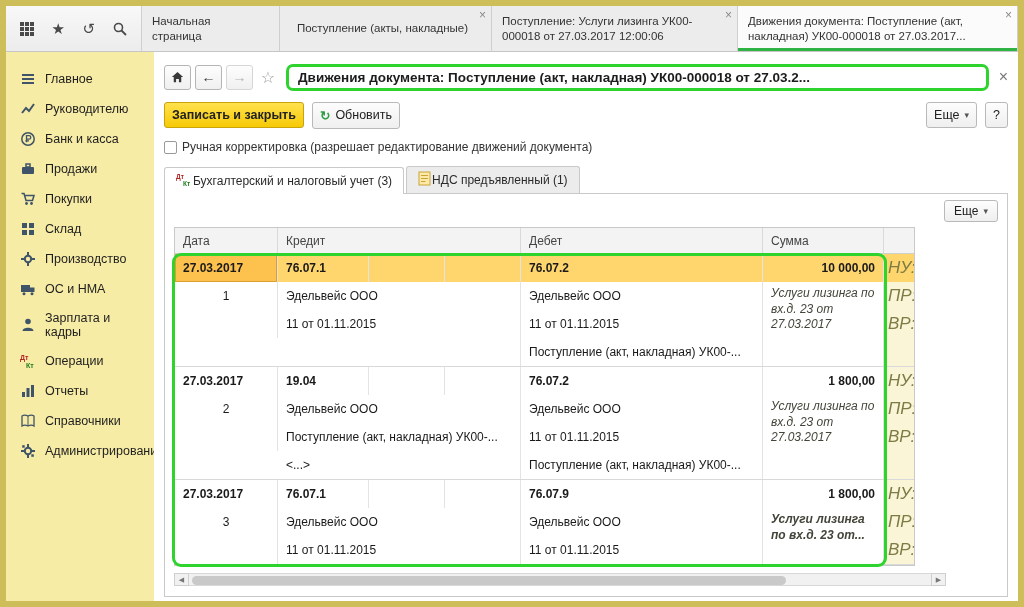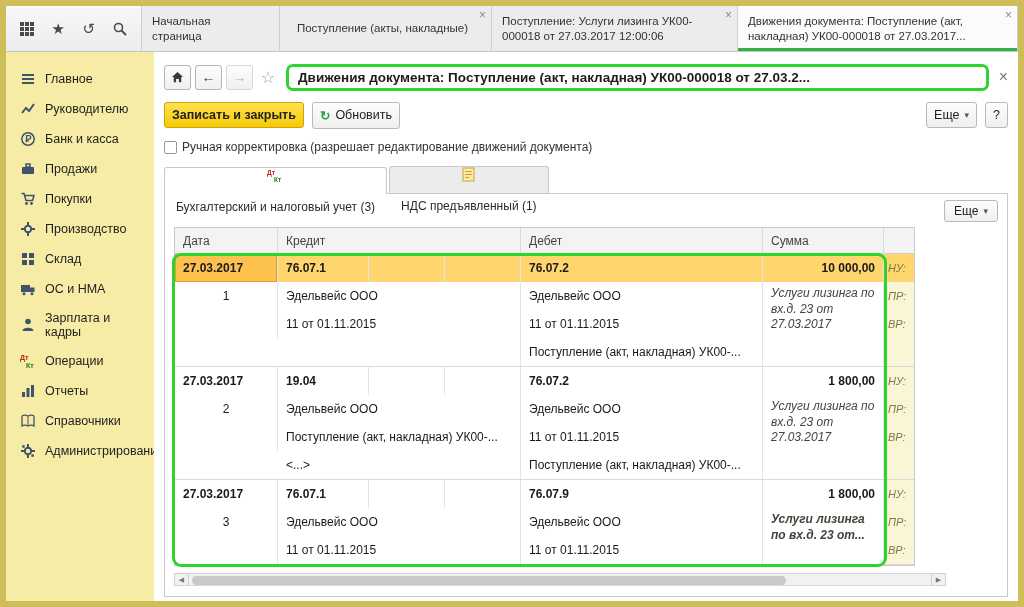--- a/index.html
+++ b/index.html
@@ -43,42 +43,42 @@
   .spacer { flex:1; }
   .caret { font-size:9px; color:#555; }
 
   
   .checkrow { display:flex; align-items:center; gap:5px; margin-top:6px; height:22px; }
   .cb { width:13px; height:13px; border:1px solid #9a9a9a; border-radius:2px; background:#fff; cursor:pointer; }
   .cb-label { font-size:12px; color:#333; }
 
   
   .viewtabs { display:flex; align-items:flex-end; margin-top:8px; position:relative; z-index:2; }
-  .vtab { height:27px; display:flex; align-items:center; gap:14px; padding:0 11px; font-size:12px; color:#2b2b2b; border:1px solid #c9c9c9; border-bottom:none; border-radius:3px 3px 0 0; background:#ececec; margin-right:2px; cursor:pointer;flex-direction:column; }
+  .vtab { height:27px; display:flex; align-items:center; gap:0; padding:0 11px; font-size:12px; color:#2b2b2b; border:1px solid #c9c9c9; border-bottom:none; border-radius:3px 3px 0 0; background:#ececec; margin-right:2px; cursor:pointer; }
   .vtab.active { background:#fff; margin-bottom:-1px; padding-bottom:1px; }
 
   
   .panel { border:1px solid #c9c9c9; background:#fff; height:404px; padding:6px 9px; position:relative; z-index:1; }
   .panel-toolbar { display:flex; justify-content:flex-end; margin-bottom:5px; }
   .btn-sm { padding:3px 9px; font-size:12px; }
 
   
   .ttable { width:741px; border:1px solid #c9c9c9; position:relative; }
   .thead { display:grid; grid-template-columns:103px 243px 242px 121px 30px; height:26px; background:#f3f3f3; border-bottom:1px solid #cfcfcf; }
   .th { display:flex; align-items:center; padding:0 8px; font-size:12px; color:#444; border-right:1px solid #d9d9d9; }
   .th:last-child { border-right:none; }
 
   .tgroup { display:grid; grid-template-columns:103px 243px 242px 121px 30px; grid-auto-rows:28px; border-bottom:1px solid #d9d9d9; }
   .tgroup:last-child { border-bottom:none; }
   .c { display:flex; align-items:center; padding:0 8px; font-size:12px; color:#1a1a1a; border-right:1px solid #e3e3e3; white-space:nowrap; overflow:hidden; }
   .c:nth-child(5n) { border-right:none; }
   .bold { font-weight:bold; }
   .numcell { justify-content:center; }
   .right { justify-content:flex-end; }
-  .tax { background:#fbf5d7; font-style:italic; color:#7c7c45; font-size:11px; padding:0 4px; border-right:none; }
+  .tax { background:#fbf5d7; font-style:italic; color:#7c7c45; font-size:17px; padding:0 4px; border-right:none; }
   .desc { grid-column:4; white-space:normal; align-items:flex-start; padding-top:4px; font-style:italic; color:#44443a; line-height:1.3; }
   .span3 { grid-row:2 / span 3; }
   .span2 { grid-row:2 / span 2;font-weight:bold; }
   .acc-cell { padding:0; }
   .acc { width:90px; padding:0 8px; font-weight:bold; flex-shrink:0; }
   .acc-sub { flex:1; height:100%; border-left:1px solid #e3e3e3; }
   .hl { background:#ffd66e; }
   .hl-date { background:#fdc14e; box-shadow:inset 0 0 0 1px #dd9f2e; }
   .rows-annotation { position:absolute; left:-3px; top:25px; width:715px; height:314px; border:3px solid #2ed32e; border-radius:9px; pointer-events:none; z-index:3; }
 
@@ -185,43 +185,43 @@
               <path d="M1.5 2.5 H4 L6 9.5 H12.5 L14 4.5 H5" fill="none" stroke="#3f5468" stroke-width="1.5"></path>
               <circle cx="6.5" cy="12.5" r="1.4" fill="#3f5468"></circle>
               <circle cx="11.5" cy="12.5" r="1.4" fill="#3f5468"></circle>
             </svg>
           </span>
         <span>Покупки</span>
       </div>
       <div class="side-item">
         <span class="side-ico">
             <svg width="16" height="16" viewBox="0 0 16 16">
+              <g fill="#3f5468">
+                <rect x="2" y="2" width="5" height="5"></rect>
+                <rect x="9" y="2" width="5" height="5"></rect>
+                <rect x="2" y="9" width="5" height="5"></rect>
+                <rect x="9" y="9" width="5" height="5"></rect>
+              </g>
+            </svg>
+          </span>
+        <span>Склад</span>
+      </div>
+      <div class="side-item">
+        <span class="side-ico">
+            <svg width="16" height="16" viewBox="0 0 16 16">
               <circle cx="8" cy="8" r="3.2" fill="none" stroke="#3f5468" stroke-width="2"></circle>
               <g fill="#3f5468">
                 <rect x="7" y="1" width="2" height="3"></rect>
                 <rect x="7" y="12" width="2" height="3"></rect>
                 <rect x="1" y="7" width="3" height="2"></rect>
                 <rect x="12" y="7" width="3" height="2"></rect>
               </g>
             </svg>
           </span>
         <span>Производство</span>
-      </div>
-      <div class="side-item">
-        <span class="side-ico">
-            <svg width="16" height="16" viewBox="0 0 16 16">
-              <g fill="#3f5468">
-                <rect x="2" y="2" width="5" height="5"></rect>
-                <rect x="9" y="2" width="5" height="5"></rect>
-                <rect x="2" y="9" width="5" height="5"></rect>
-                <rect x="9" y="9" width="5" height="5"></rect>
-              </g>
-            </svg>
-          </span>
-        <span>Склад</span>
       </div>
       <div class="side-item">
         <span class="side-ico">
             <svg width="16" height="16" viewBox="0 0 16 16">
               <g fill="#3f5468">
                 <rect x="1" y="4" width="9" height="7"></rect>
                 <rect x="10" y="6.5" width="4.5" height="4.5"></rect>
                 <circle cx="4" cy="12.8" r="1.5"></circle>
                 <circle cx="12" cy="12.8" r="1.5"></circle>
               </g>

